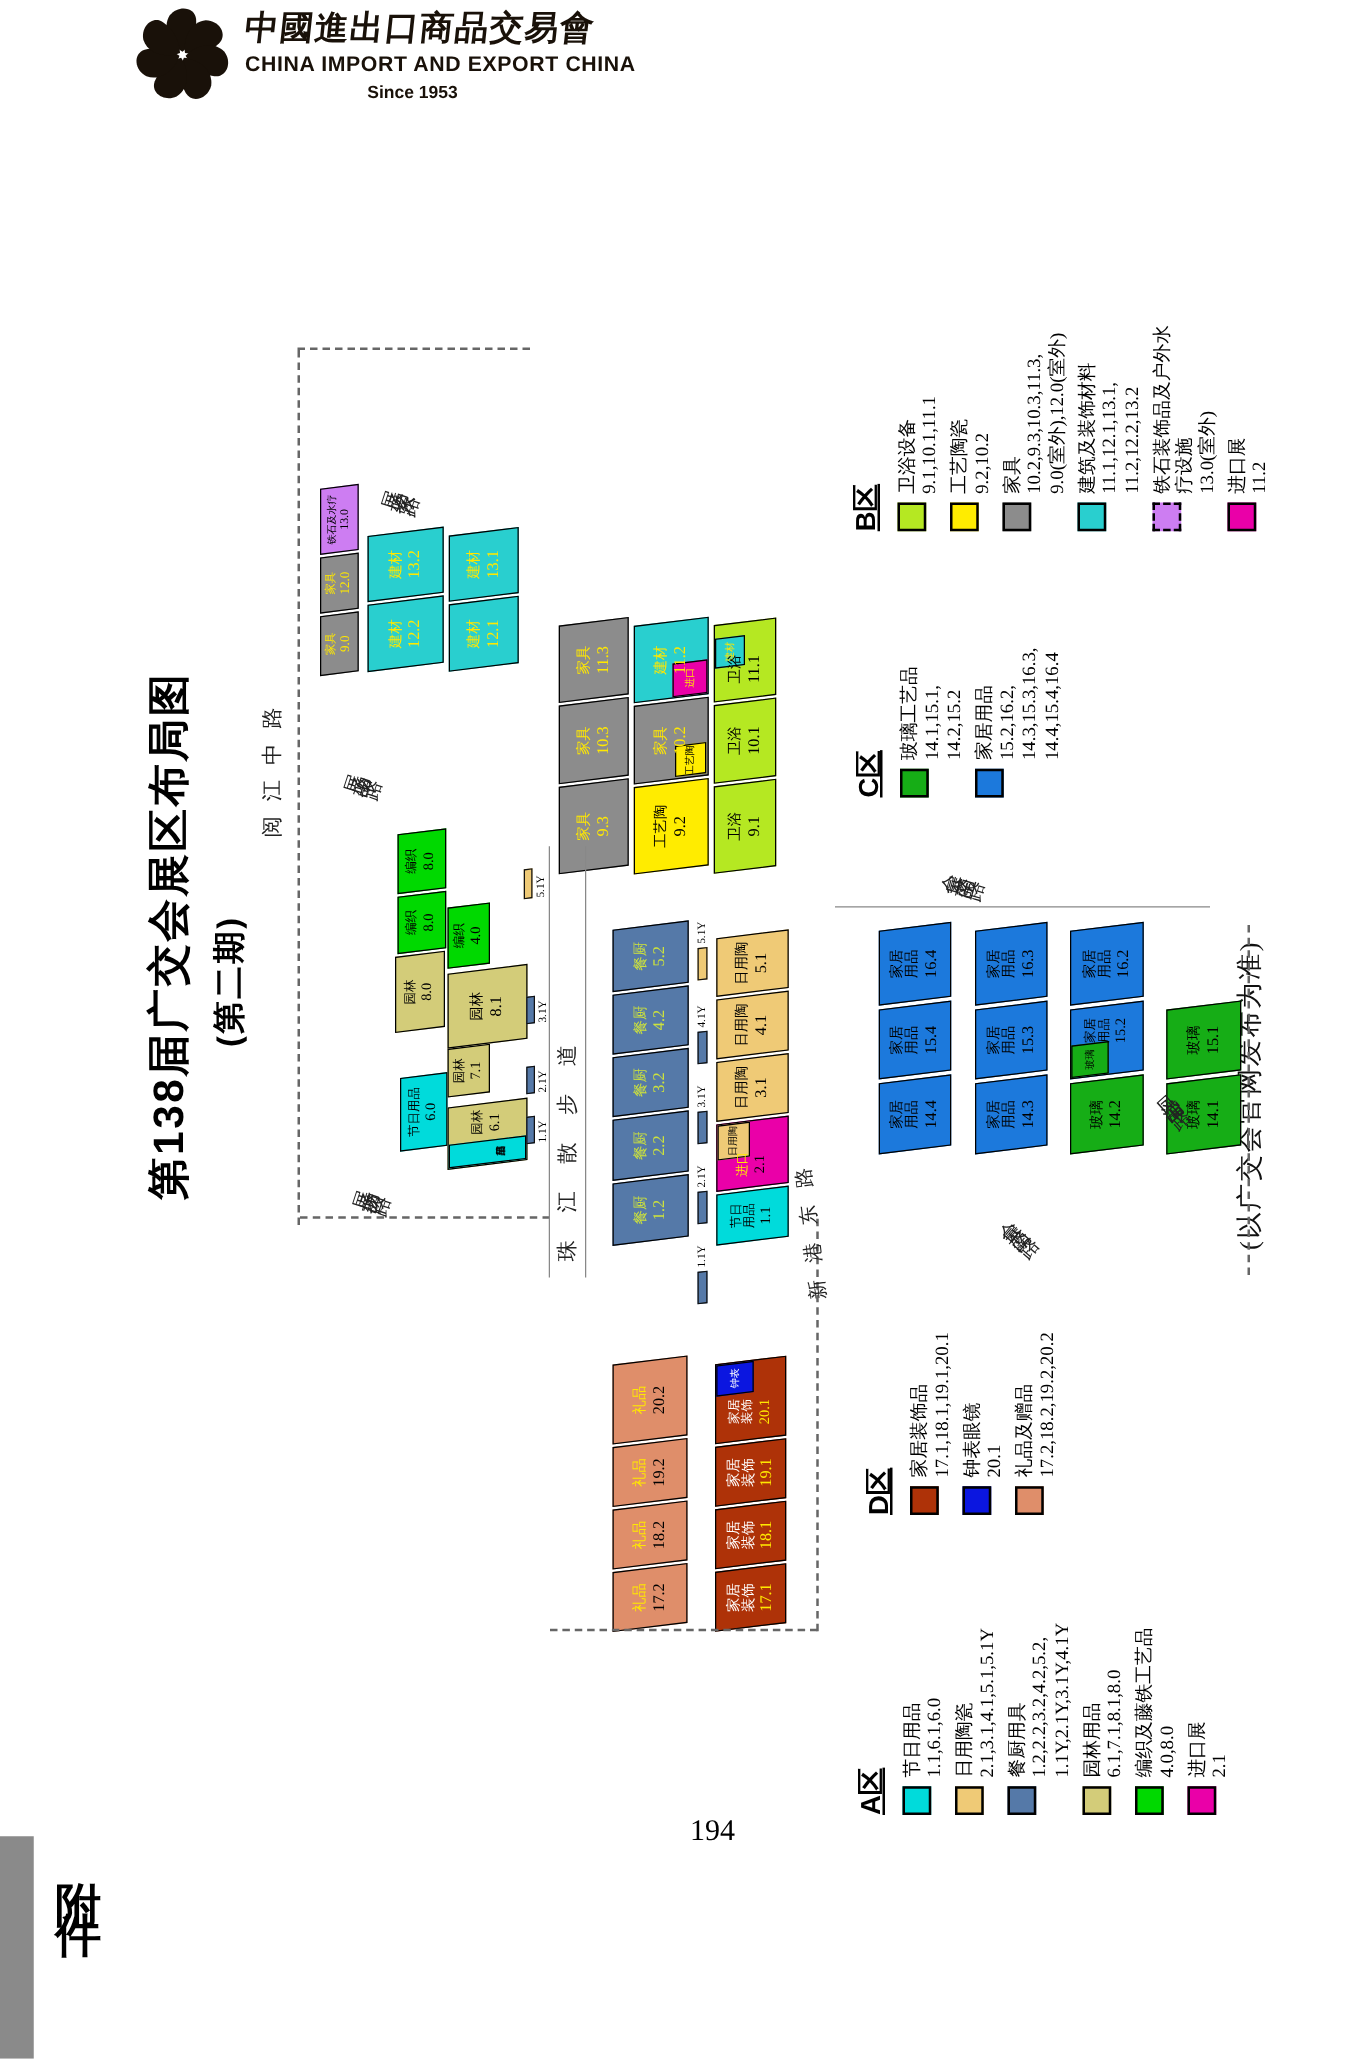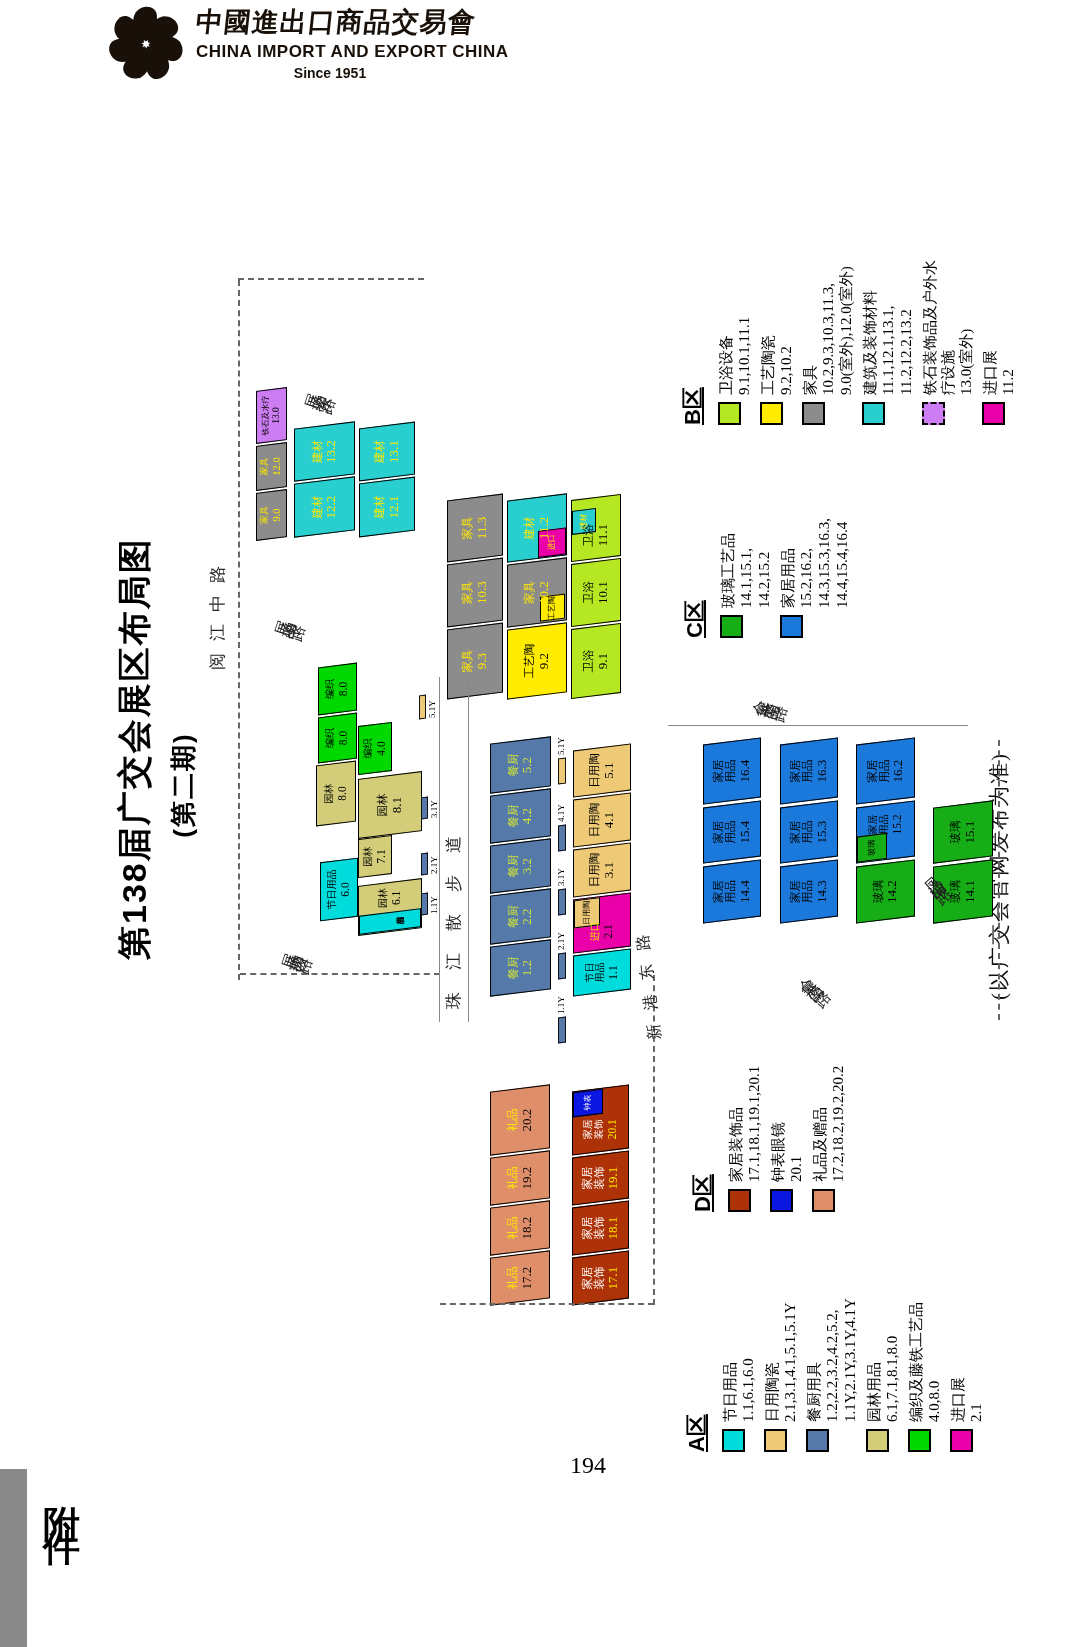--- a/index.html
+++ b/index.html
@@ -64,21 +64,21 @@
   .c-salmon{background:#df8e6a}.c-cblue{background:#1c79dc}.c-cgreen{background:#16ad16}
   .c-dblue{background:#0b16e0}
   
   .blk.c-gray .bname,.blk.c-gray .bnum,.blk.c-teal .bname,.blk.c-teal .bnum{color:#ffe800}
   .blk.c-steelblue .bname,.blk.c-steelblue .bnum{color:#cde23c}
   .blk.c-darkred .bname{color:#fff}.blk.c-darkred .bnum{color:#ffe800}
   .blk.c-salmon .bname{color:#ffe800}
   .blk.c-magenta .bname{color:#ffe800}
 
   
-  .pagenum{position:absolute;left:552px;top:1452px;width:72px;text-align:center;font-size:24px}
+  .pagenum{position:absolute;left:552px;top:1452px;width:72px;font-size:24px}
   .attach-bar{position:absolute;left:0;top:1469px;width:27px;height:178px;background:#8a8a8a}
   .attach{position:absolute;left:36px;top:1476px;font-size:37px;font-weight:bold;writing-mode:vertical-rl;letter-spacing:24px}
 </style>
 </head>
 <body>
 
 <div class="hdr">
   <svg class="flower" width="84" height="84" viewBox="0 0 100 100" aria-hidden="true">
     <g fill="#191109">
       <path d="M50 47 C38 40 30 24 38 12 C46 2 62 4 63 16 C64 30 58 40 50 47 Z"></path>
@@ -86,21 +86,21 @@
       <path d="M50 47 C38 40 30 24 38 12 C46 2 62 4 63 16 C64 30 58 40 50 47 Z" transform="rotate(102.8 50 50)"></path>
       <path d="M50 47 C38 40 30 24 38 12 C46 2 62 4 63 16 C64 30 58 40 50 47 Z" transform="rotate(154.2 50 50)"></path>
       <path d="M50 47 C38 40 30 24 38 12 C46 2 62 4 63 16 C64 30 58 40 50 47 Z" transform="rotate(205.6 50 50)"></path>
       <path d="M50 47 C38 40 30 24 38 12 C46 2 62 4 63 16 C64 30 58 40 50 47 Z" transform="rotate(257 50 50)"></path>
       <path d="M50 47 C38 40 30 24 38 12 C46 2 62 4 63 16 C64 30 58 40 50 47 Z" transform="rotate(308.4 50 50)"></path>
     </g>
   </svg>
   <div class="brand">
     <div class="brand-cn">中國進出口商品交易會</div>
     <div class="brand-en">CHINA IMPORT AND EXPORT CHINA</div>
-    <div class="brand-since">Since 1951</div>
+    <div class="brand-since">Since 1953</div>
   </div>
 </div>
 
 <div class="canvas">
   <div class="map-title">
     <div class="t-main">第138届广交会展区布局图</div>
     <div class="t-sub">(第二期)</div>
   </div>
   <div class="note">(以广交会官网发布为准)</div>
 <div class="blk c-gray" style="left: 921px; top: 166px; width: 48px; height: 31px;">

